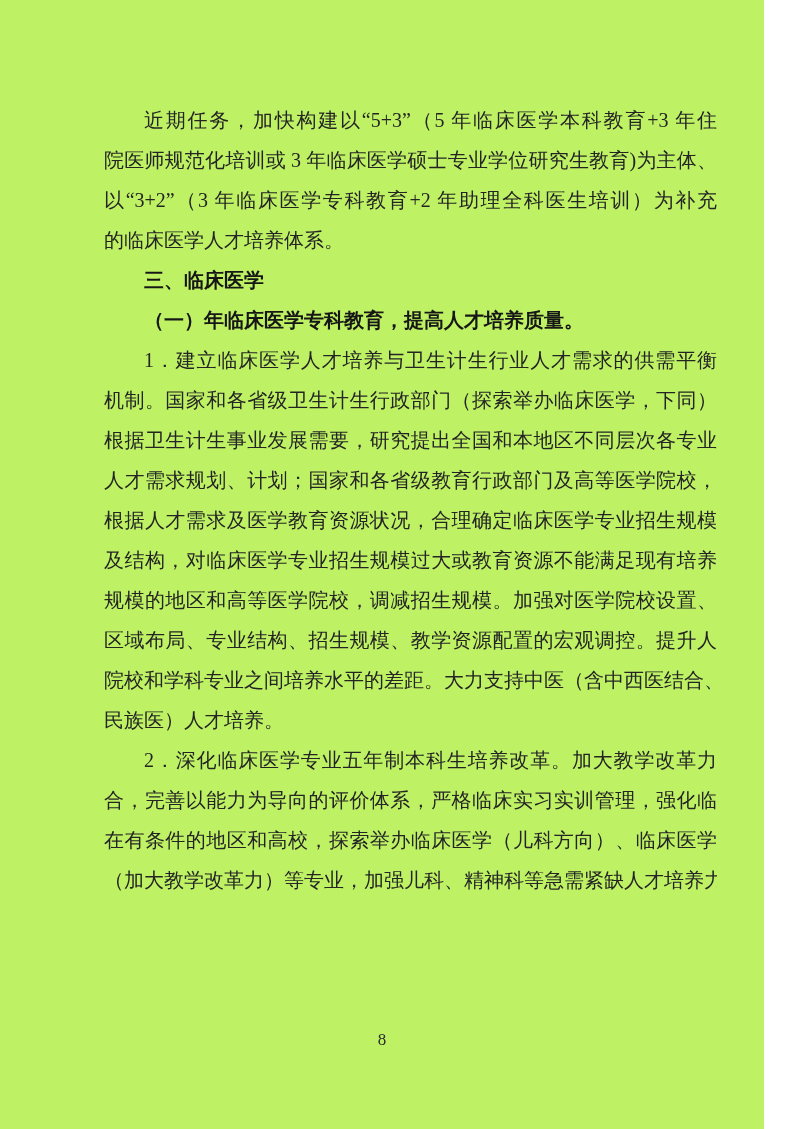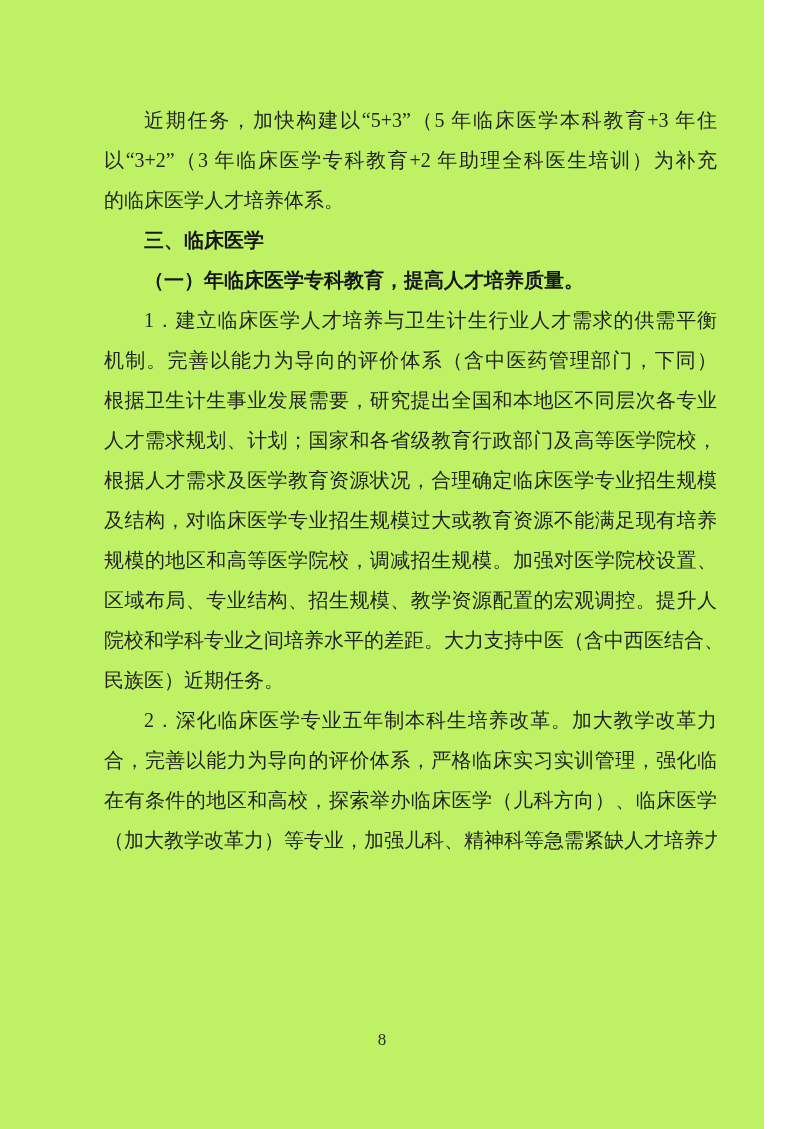--- a/index.html
+++ b/index.html
@@ -52,33 +52,34 @@
     line-height: 24px;
     color: #2a2a2a;
   }
 </style>
 </head>
 <body>
 
 <div class="page">
   <div class="content">
       <div class="line first">近期任务，加快构建以“5+3”（5 年临床医学本科教育+3 年住</div>
+      <div class="line">院医师规范化培训或 3 年临床医学硕士专业学位研究生教育)为主体、</div>
       <div class="line">以“3+2”（3 年临床医学专科教育+2 年助理全科医生培训）为补充</div>
       <div class="line para-end">的临床医学人才培养体系。</div>
       <div class="line heading">三、临床医学</div>
       <div class="line heading">（一）年临床医学专科教育，提高人才培养质量。</div>
       <div class="line first">1．建立临床医学人才培养与卫生计生行业人才需求的供需平衡</div>
-      <div class="line">机制。完善以能力为导向的评价体系（含中医药管理部门，下同）</div>
+      <div class="line">机制。国家和各省级卫生计生行政部门（探索举办临床医学，下同）</div>
       <div class="line">根据卫生计生事业发展需要，研究提出全国和本地区不同层次各专业</div>
       <div class="line">人才需求规划、计划；国家和各省级教育行政部门及高等医学院校，</div>
       <div class="line">根据人才需求及医学教育资源状况，合理确定临床医学专业招生规模</div>
       <div class="line">及结构，对临床医学专业招生规模过大或教育资源不能满足现有培养</div>
       <div class="line">规模的地区和高等医学院校，调减招生规模。加强对医学院校设置、</div>
       <div class="line">区域布局、专业结构、招生规模、教学资源配置的宏观调控。提升人</div>
       <div class="line">院校和学科专业之间培养水平的差距。大力支持中医（含中西医结合、</div>
-      <div class="line para-end">民族医）近期任务。</div>
+      <div class="line para-end">民族医）人才培养。</div>
       <div class="line first">2．深化临床医学专业五年制本科生培养改革。加大教学改革力</div>
       <div class="line">合，完善以能力为导向的评价体系，严格临床实习实训管理，强化临</div>
       <div class="line">在有条件的地区和高校，探索举办临床医学（儿科方向）、临床医学</div>
       <div class="line">（加大教学改革力）等专业，加强儿科、精神科等急需紧缺人才培养力</div>
     </div>
   <div class="page-number">8</div>
 </div>
 
 </body></html>

